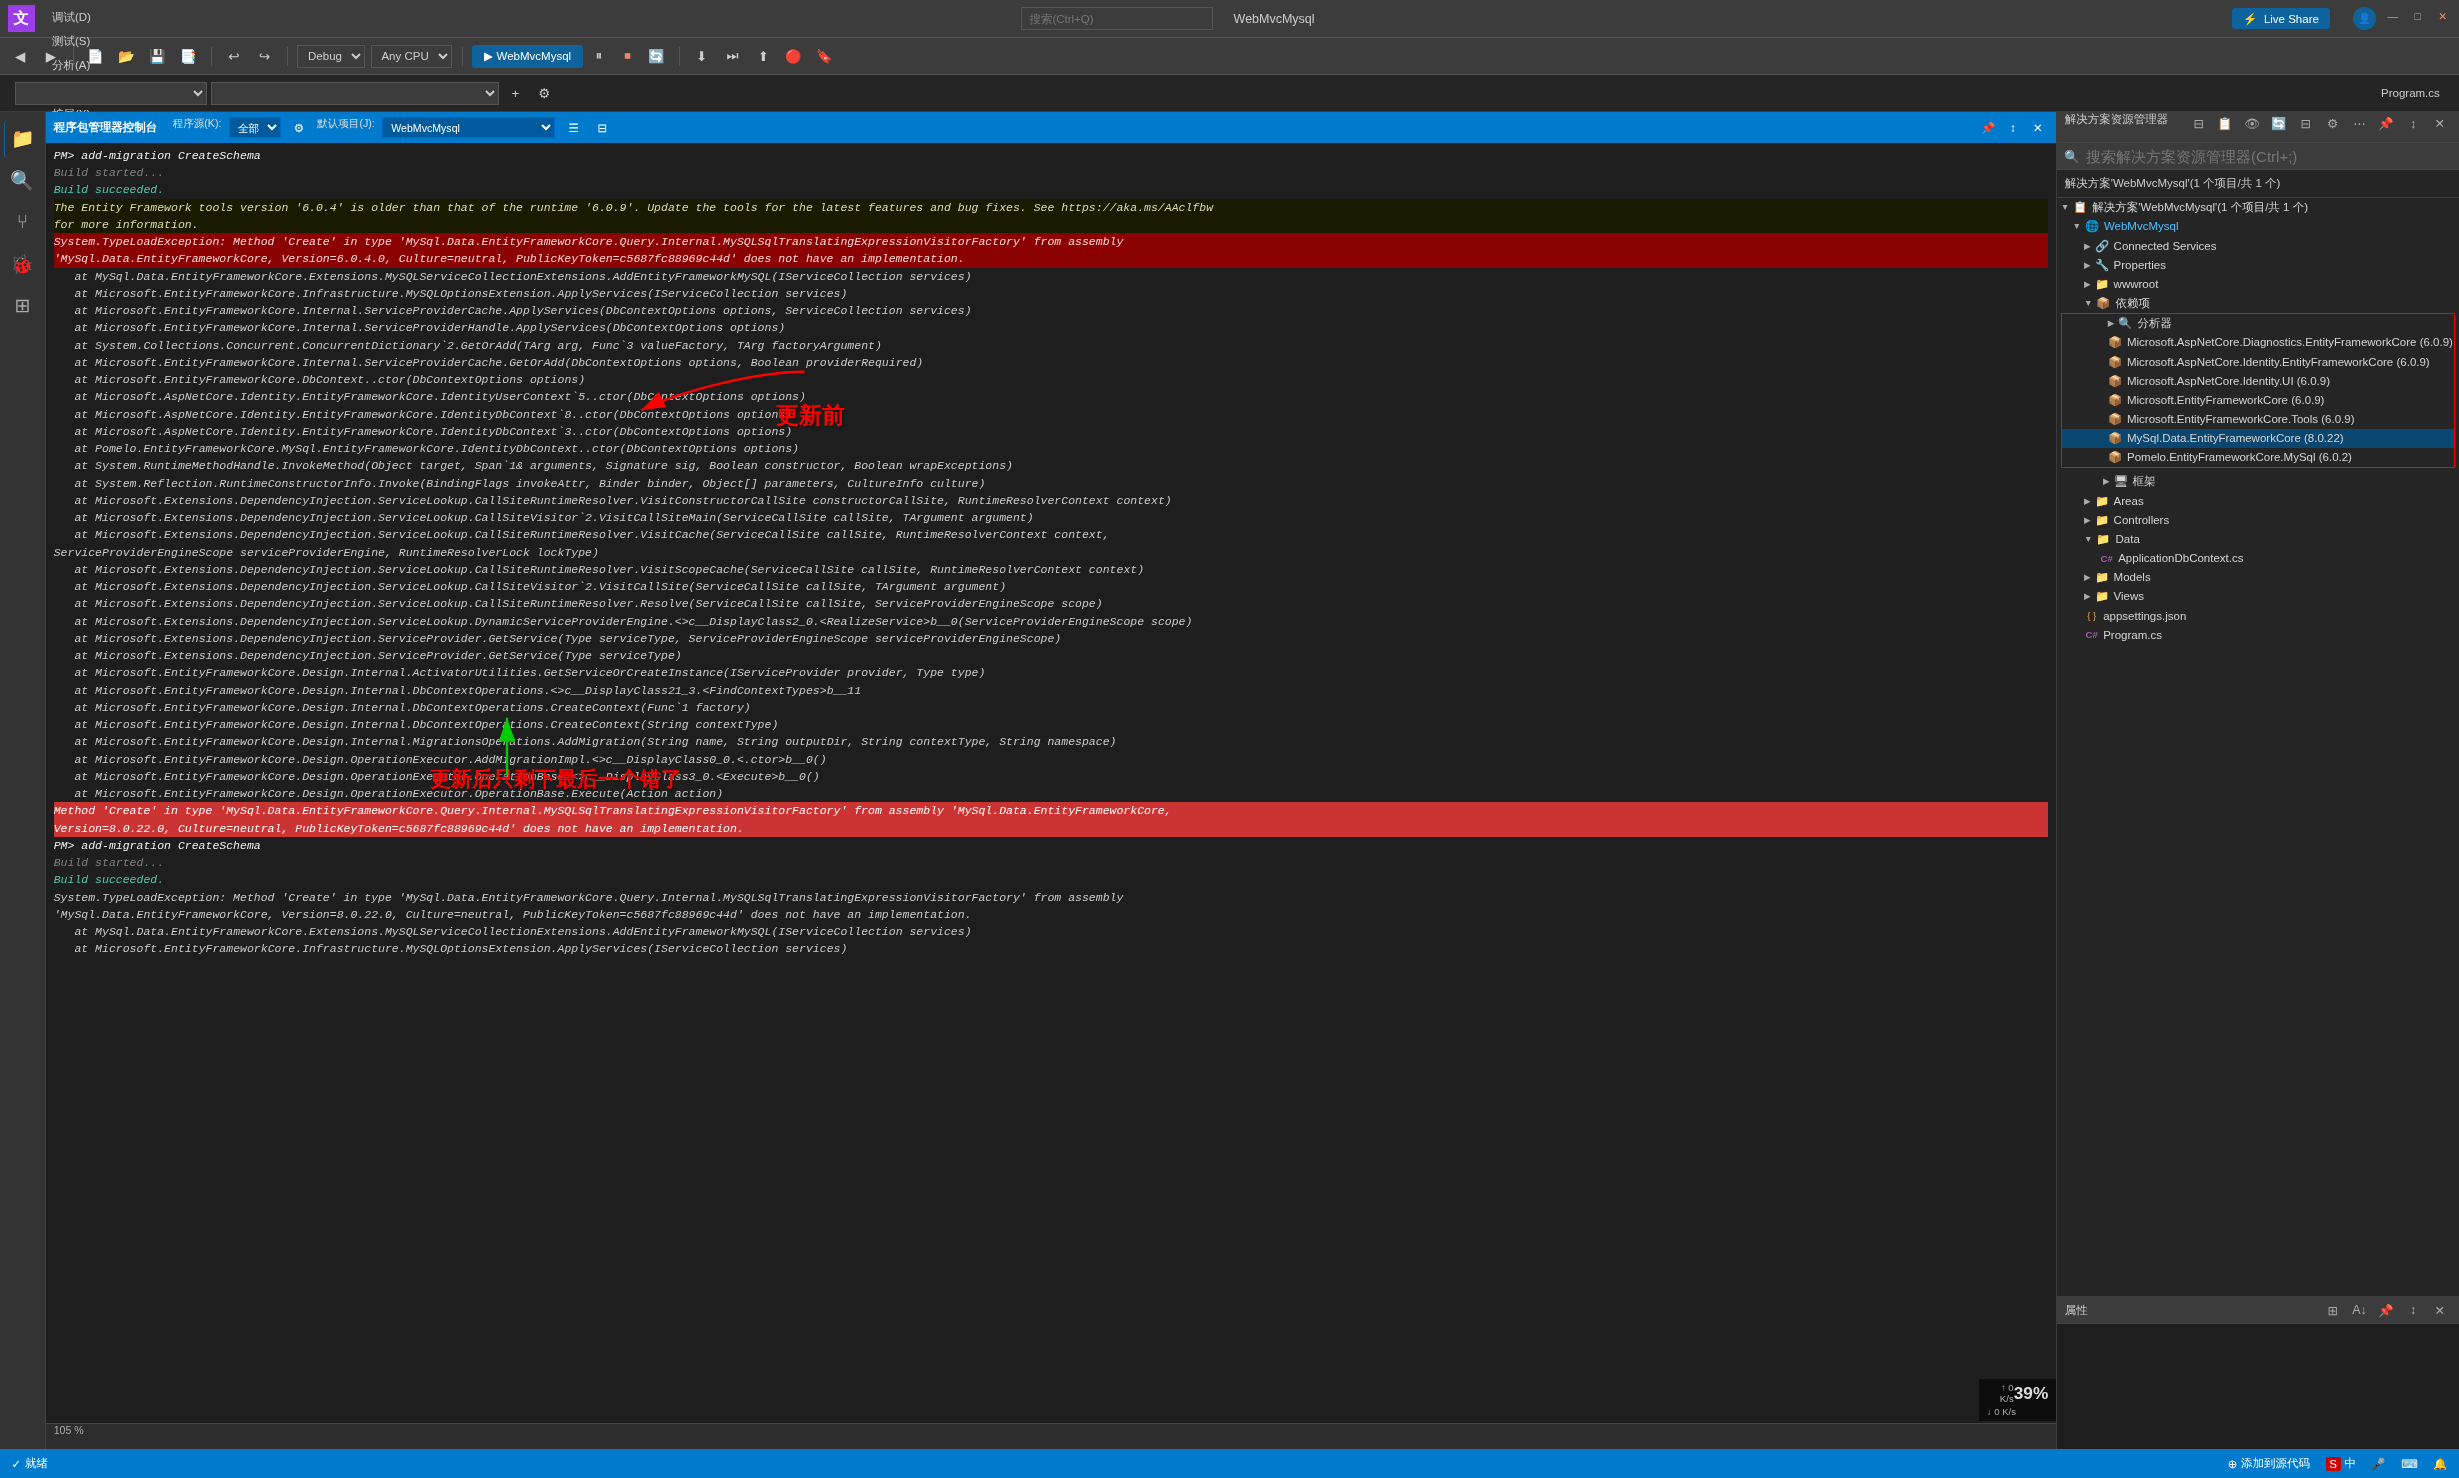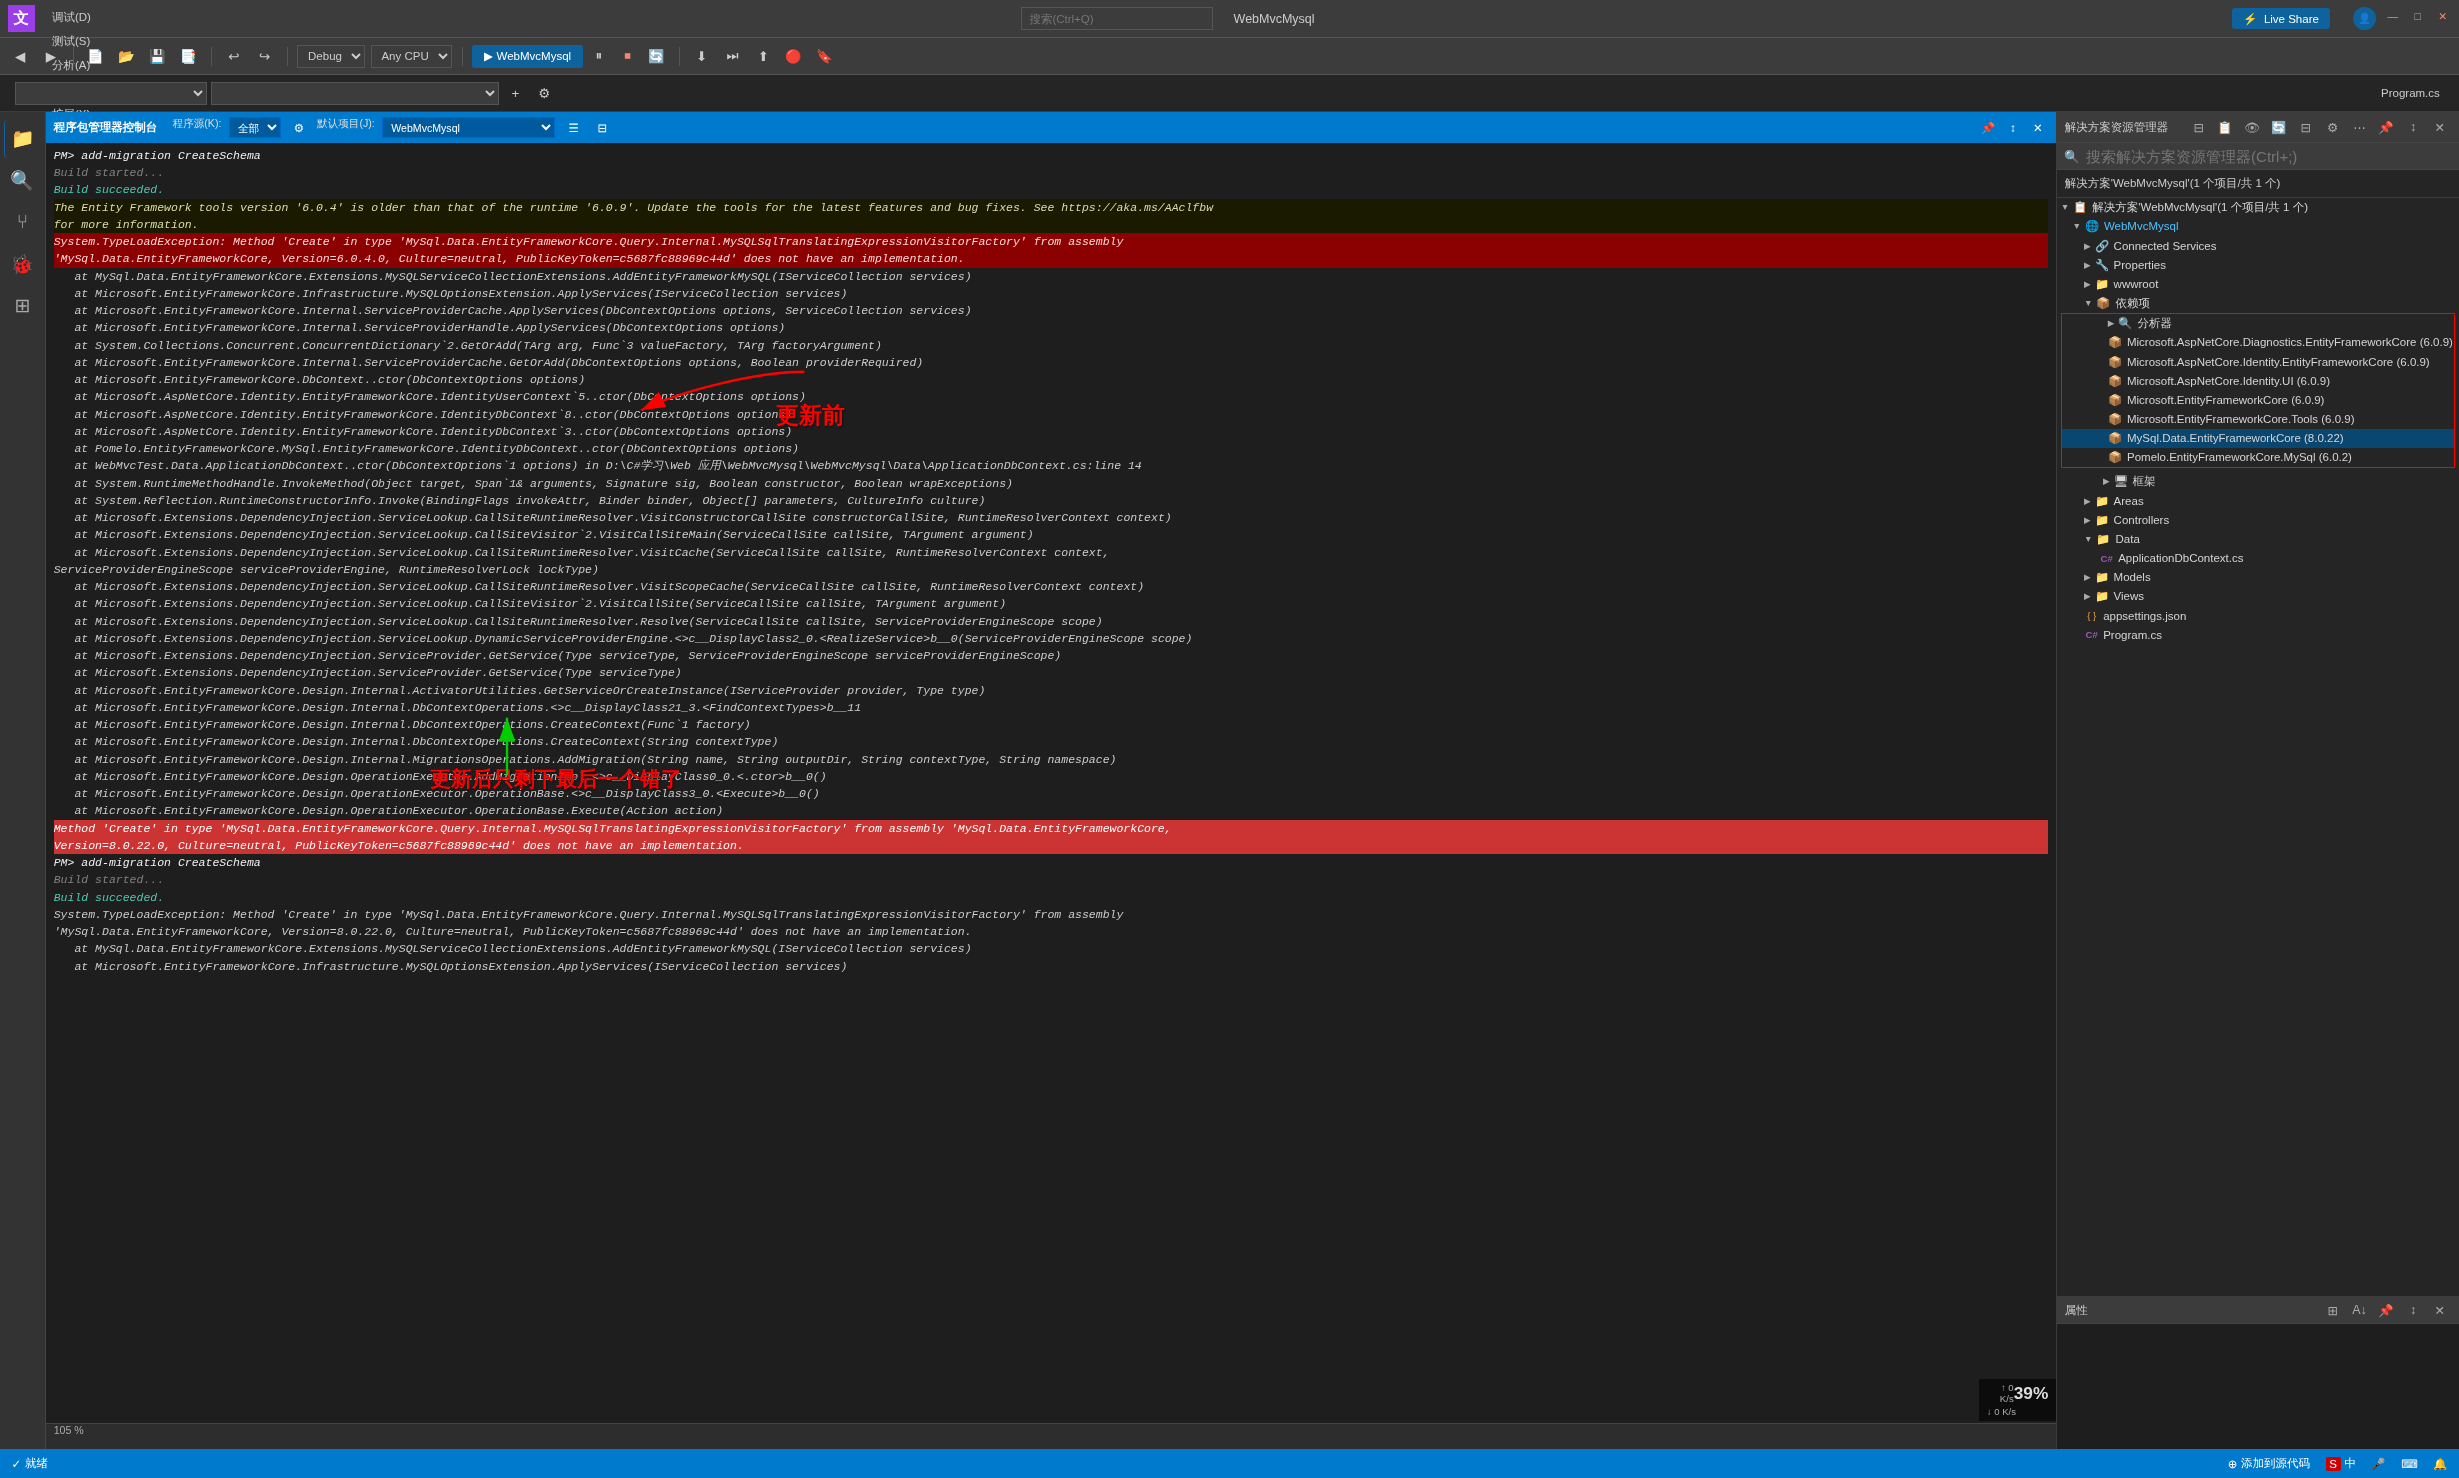--- a/index.html
+++ b/index.html
@@ -149,21 +149,20 @@
       width: 403px;
       background: #252526;
       display: flex;
       flex-direction: column;
       border-left: 1px solid #3c3c3c;
     }
     #se-header {
       height: 31px;
       background: #3c3c3c;
       display: flex;
-      align-items: center;
       padding: 0 7.7px;
       font-size: 11.5px;
       color: #ccc;
       border-bottom: 1px solid #444;
       gap: 7.7px;
     }
     .se-btn { width: 23px; height: 23px; display: flex; align-items: center; justify-content: center; color: #aaa; cursor: pointer; font-size: 12.5px; border-radius: 1.9px; }
     #se-search {
       height: 27px;
       background: #3c3c3c;
@@ -379,21 +378,20 @@
         <div class="pmc-line">   at Microsoft.EntityFrameworkCore.Infrastructure.MySQLOptionsExtension.ApplyServices(IServiceCollection services)</div>
         <div class="pmc-line">   at Microsoft.EntityFrameworkCore.Internal.ServiceProviderCache.ApplyServices(DbContextOptions options, ServiceCollection services)</div>
         <div class="pmc-line">   at Microsoft.EntityFrameworkCore.Internal.ServiceProviderHandle.ApplyServices(DbContextOptions options)</div>
         <div class="pmc-line">   at System.Collections.Concurrent.ConcurrentDictionary`2.GetOrAdd(TArg arg, Func`3 valueFactory, TArg factoryArgument)</div>
         <div class="pmc-line">   at Microsoft.EntityFrameworkCore.Internal.ServiceProviderCache.GetOrAdd(DbContextOptions options, Boolean providerRequired)</div>
         <div class="pmc-line">   at Microsoft.EntityFrameworkCore.DbContext..ctor(DbContextOptions options)</div>
         <div class="pmc-line">   at Microsoft.AspNetCore.Identity.EntityFrameworkCore.IdentityUserContext`5..ctor(DbContextOptions options)</div>
         <div class="pmc-line">   at Microsoft.AspNetCore.Identity.EntityFrameworkCore.IdentityDbContext`8..ctor(DbContextOptions options)</div>
         <div class="pmc-line">   at Microsoft.AspNetCore.Identity.EntityFrameworkCore.IdentityDbContext`3..ctor(DbContextOptions options)</div>
         <div class="pmc-line">   at Pomelo.EntityFrameworkCore.MySql.EntityFrameworkCore.IdentityDbContext..ctor(DbContextOptions options)</div>
-        <div class="pmc-line">   at WebMvcTest.Data.ApplicationDbContext..ctor(DbContextOptions`1 options) in D:\C#学习\Web 应用\WebMvcMysql\WebMvcMysql\Data\ApplicationDbContext.cs:line 14</div>
         <div class="pmc-line">   at System.RuntimeMethodHandle.InvokeMethod(Object target, Span`1&amp; arguments, Signature sig, Boolean constructor, Boolean wrapExceptions)</div>
         <div class="pmc-line">   at System.Reflection.RuntimeConstructorInfo.Invoke(BindingFlags invokeAttr, Binder binder, Object[] parameters, CultureInfo culture)</div>
         <div class="pmc-line">   at Microsoft.Extensions.DependencyInjection.ServiceLookup.CallSiteRuntimeResolver.VisitConstructorCallSite constructorCallSite, RuntimeResolverContext context)</div>
         <div class="pmc-line">   at Microsoft.Extensions.DependencyInjection.ServiceLookup.CallSiteVisitor`2.VisitCallSiteMain(ServiceCallSite callSite, TArgument argument)</div>
         <div class="pmc-line">   at Microsoft.Extensions.DependencyInjection.ServiceLookup.CallSiteRuntimeResolver.VisitCache(ServiceCallSite callSite, RuntimeResolverContext context,</div>
         <div class="pmc-line">ServiceProviderEngineScope serviceProviderEngine, RuntimeResolverLock lockType)</div>
         <div class="pmc-line">   at Microsoft.Extensions.DependencyInjection.ServiceLookup.CallSiteRuntimeResolver.VisitScopeCache(ServiceCallSite callSite, RuntimeResolverContext context)</div>
         <div class="pmc-line">   at Microsoft.Extensions.DependencyInjection.ServiceLookup.CallSiteVisitor`2.VisitCallSite(ServiceCallSite callSite, TArgument argument)</div>
         <div class="pmc-line">   at Microsoft.Extensions.DependencyInjection.ServiceLookup.CallSiteRuntimeResolver.Resolve(ServiceCallSite callSite, ServiceProviderEngineScope scope)</div>
         <div class="pmc-line">   at Microsoft.Extensions.DependencyInjection.ServiceLookup.DynamicServiceProviderEngine.&lt;&gt;c__DisplayClass2_0.&lt;RealizeService&gt;b__0(ServiceProviderEngineScope scope)</div>

